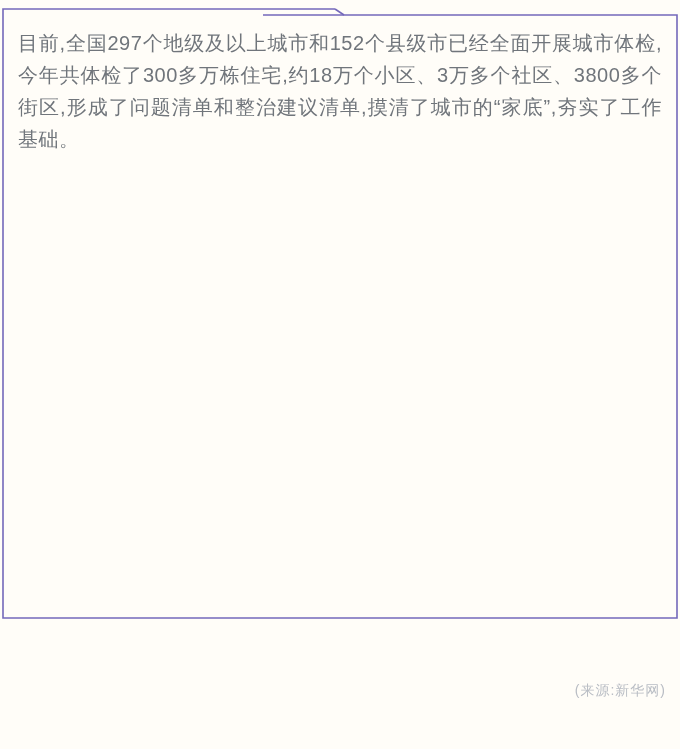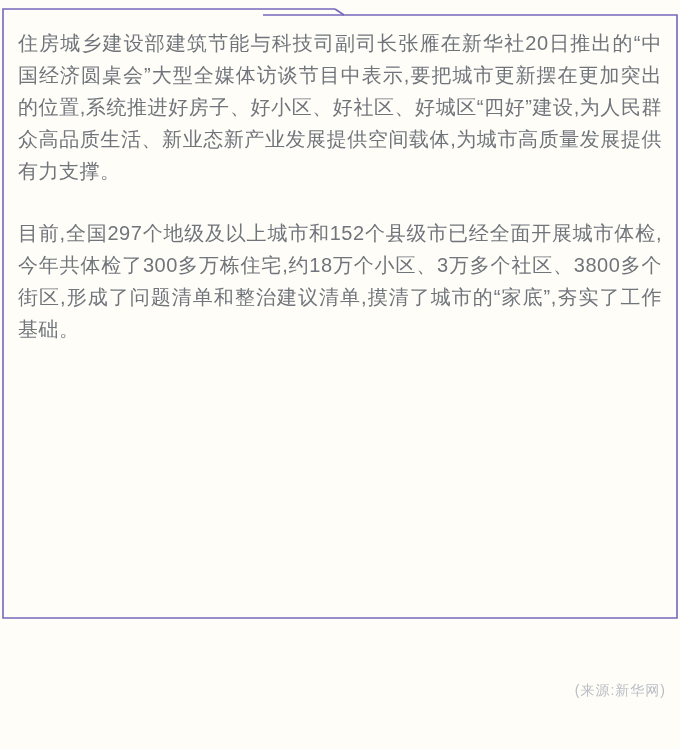--- a/index.html
+++ b/index.html
@@ -51,19 +51,18 @@
 <div>
 
   <svg class="frame" width="680" height="749" viewBox="0 0 680 749" aria-hidden="true">
 
     <path d="M335,9 L3,9 L3,618 L677,618 L677,15 L263,15" fill="none" stroke="#7468ba" stroke-width="1.6" stroke-linejoin="miter" stroke-linecap="butt"></path>
 
     <path d="M335,9 L344,15" fill="none" stroke="#7468ba" stroke-width="1.6"></path>
   </svg>
 
   <div class="content">
-    <p>住房城乡建设部建筑节能与科技司副司长张雁在新华社20日推出的“中国经济圆桌会”大型全媒体访谈节目中表示,要把城市更新摆在更加突出的位置,系统推进好房子、好小区、好社区、好城区“四好”建设,为人民群众高品质生活、新业态新产业发展提供空间载体,为城市高质量发展提供有力支撑。</p>
     <p>目前,全国297个地级及以上城市和152个县级市已经全面开展城市体检,今年共体检了300多万栋住宅,约18万个小区、3万多个社区、3800多个街区,形成了问题清单和整治建议清单,摸清了城市的“家底”,夯实了工作基础。</p>
   </div>
 
   <div class="source">(来源:新华网)</div>
 
 </div>
 
 </body></html>

